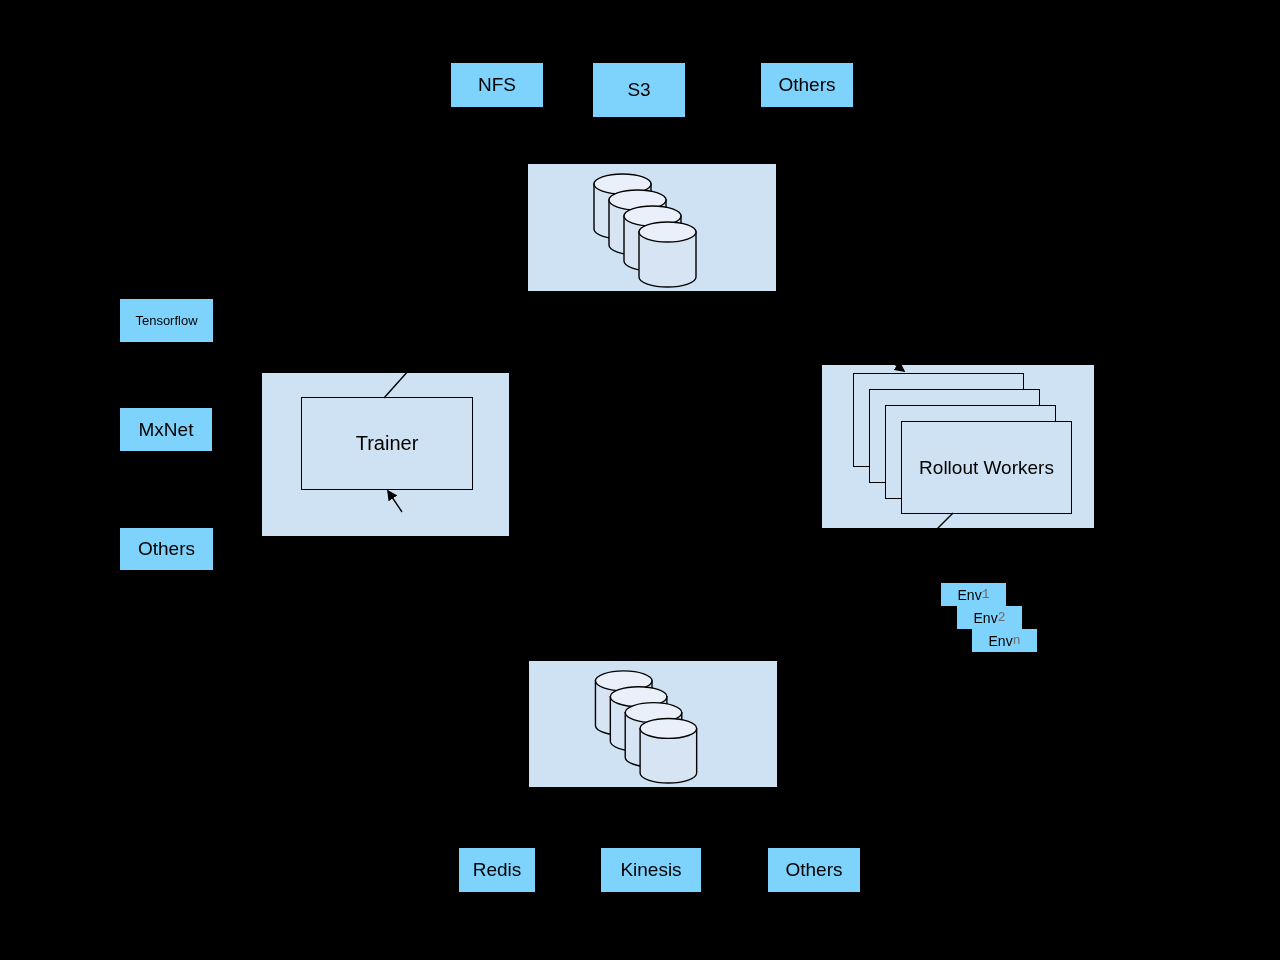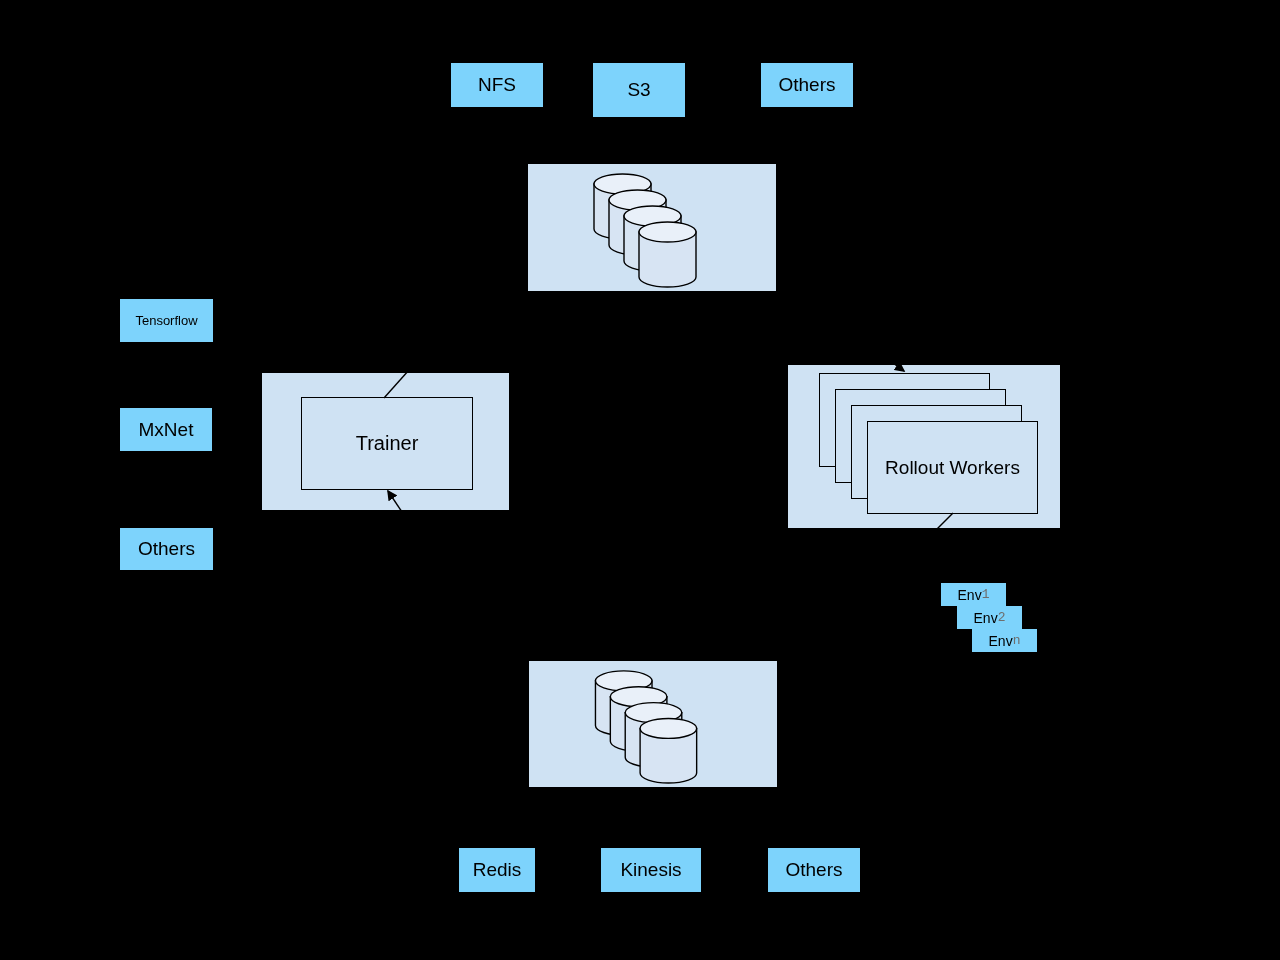--- a/index.html
+++ b/index.html
@@ -45,25 +45,25 @@
   
   #storage-top{left:528px;top:164px;width:248px;height:127px;}
   #storage-bottom{left:529px;top:661px;width:248px;height:126px;}
 
   
   #node-tensorflow{left:120px;top:299px;width:93px;height:43px;font-size:13px;}
   #node-mxnet{left:120px;top:408px;width:92px;height:43px;}
   #node-others-left{left:120px;top:528px;width:93px;height:42px;}
 
   
-  #trainer-container{left:262px;top:373px;width:247px;height:137px;}
+  #trainer-container{left:262px;top:373px;width:247px;height:163px;}
   #trainer-box{left:39px;top:24px;width:170px;height:91px;font-size:20px;}
 
   
-  #rollout-container{left:788px;top:365px;width:272px;height:163px;}
+  #rollout-container{left:822px;top:365px;width:272px;height:163px;}
   .stack-rect{width:169px;height:92px;}
   #stack-1{left:31px;top:8px;}
   #stack-2{left:47px;top:24px;}
   #stack-3{left:63px;top:40px;}
   #stack-4{left:79px;top:56px;height:91px;font-size:19px;}
 
   
   .env-box{height:23px;width:65px;font-size:14px;gap:0;}
   #env-1{left:941px;top:583px;}
   #env-2{left:957px;top:606px;}

